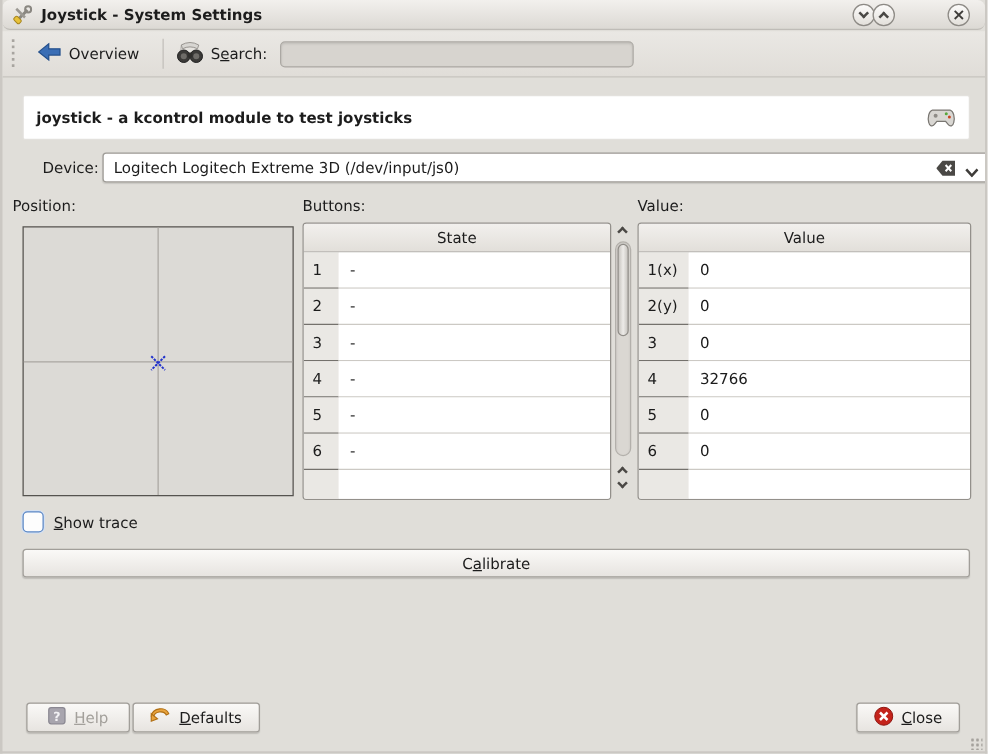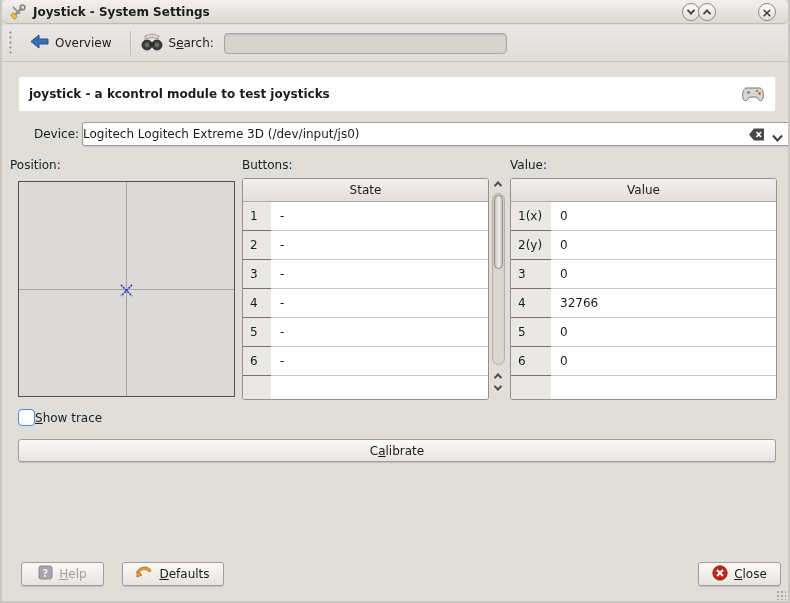--- a/index.html
+++ b/index.html
@@ -37,21 +37,21 @@
   
   .headerbar { position:absolute; left:16px; top:76px; width:758px; height:36px; background:#FFFFFF;
     border:1px solid #E3E1DD; border-radius:2px; display:flex; align-items:center; }
   .headerbar .htext { margin-left:10px; font-weight:bold; }
   .headerbar .gamepad { position:absolute; right:10px; top:7px; }
 
   .device-row { position:absolute; left:32px; top:122px; width:758px; height:24px; display:flex; align-items:center; }
   .device-label { width:48px; }
   .combo { position:relative; flex:1; height:24px; margin-left:0; background:#FFFFFF; border:1px solid #9E9B96;
     border-radius:3px; box-shadow:0 1px 1px rgba(0,0,0,0.10); display:flex; align-items:center; }
-  .combo .cval { margin-left:0; white-space:nowrap;text-align:center; }
+  .combo .cval { margin-left:8px; white-space:nowrap;text-align:center; }
   .combo .clear { position:absolute; right:26px; top:5px; }
   .combo .drop { position:absolute; right:8px; top:8px; }
 
   .seclabel { position:absolute; top:158px; }
   .lbl-pos { left:8px; } .lbl-btn { left:240px; } .lbl-axes { left:508px; }
 
   
   .posbox { position:absolute; left:16px; top:181px; width:217px; height:216px;
     background:#DCDAD6; border:1px solid #55534F; }
   .posbox .vline { position:absolute; left:107px; top:0; width:1px; height:100%; background:#A9A6A1; }
@@ -73,33 +73,33 @@
 
   
   .vscroll { position:absolute; left:489px; top:179px; width:15px; height:220px; }
   .sb-arrow { position:absolute; left:2px; width:10px; height:10px; display:flex; align-items:center; justify-content:center; }
   .sb-track { position:absolute; left:1px; top:14px; width:13px; height:172px; background:#DAD7D2;
     border:1px solid #B3B0AB; border-radius:7px; box-shadow:inset 0 1px 2px rgba(0,0,0,0.10); }
   .sb-thumb { position:absolute; left:1px; top:1px; width:9px; height:74px; border-radius:5px;
     background:linear-gradient(90deg,#C9C6C1,#EDEBE8,#C9C6C1); border:1px solid #8F8C87; }
 
   
-  .trace-row { position:absolute; left:16px; top:409px; display:flex; align-items:center; gap:0; }
+  .trace-row { position:absolute; left:16px; top:409px; display:flex; align-items:center; gap:8px; }
   .checkbox { width:17px; height:17px; background:#FDFDFD; border:1px solid #5B87C5; border-radius:4px;
     box-shadow:0 0 0 1px #D4E0F0; }
 
   
   .btn { display:flex; align-items:center; justify-content:center; gap:6px;
     background:linear-gradient(#FAF9F7,#E7E4E0); border:1px solid #A19E99; border-radius:3px;
     box-shadow:0 1px 1px rgba(0,0,0,0.15); }
   .calibrate { position:absolute; left:16px; top:439px; width:758px; height:23px; }
   .fbtn { position:absolute; top:562px; height:24px; padding:0 12px; }
   .b-help { left:19px; width:83px; color:#A3A09B; }
-  .b-defaults { left:120px; width:102px; }
-  .b-close { left:683px; width:83px;margin-left:13px; }
+  .b-defaults { left:104px; width:102px; }
+  .b-close { left:683px; width:83px; }
   .u { text-decoration:underline; }
 
   .grip { position:absolute; right:2px; bottom:1px; width:10px; height:10px;
     background-image:radial-gradient(circle,#A5A29D 1px,transparent 1.3px); background-size:4px 4px; }
 </style>
 </head>
 <body>
 
 <div class="window">
 

